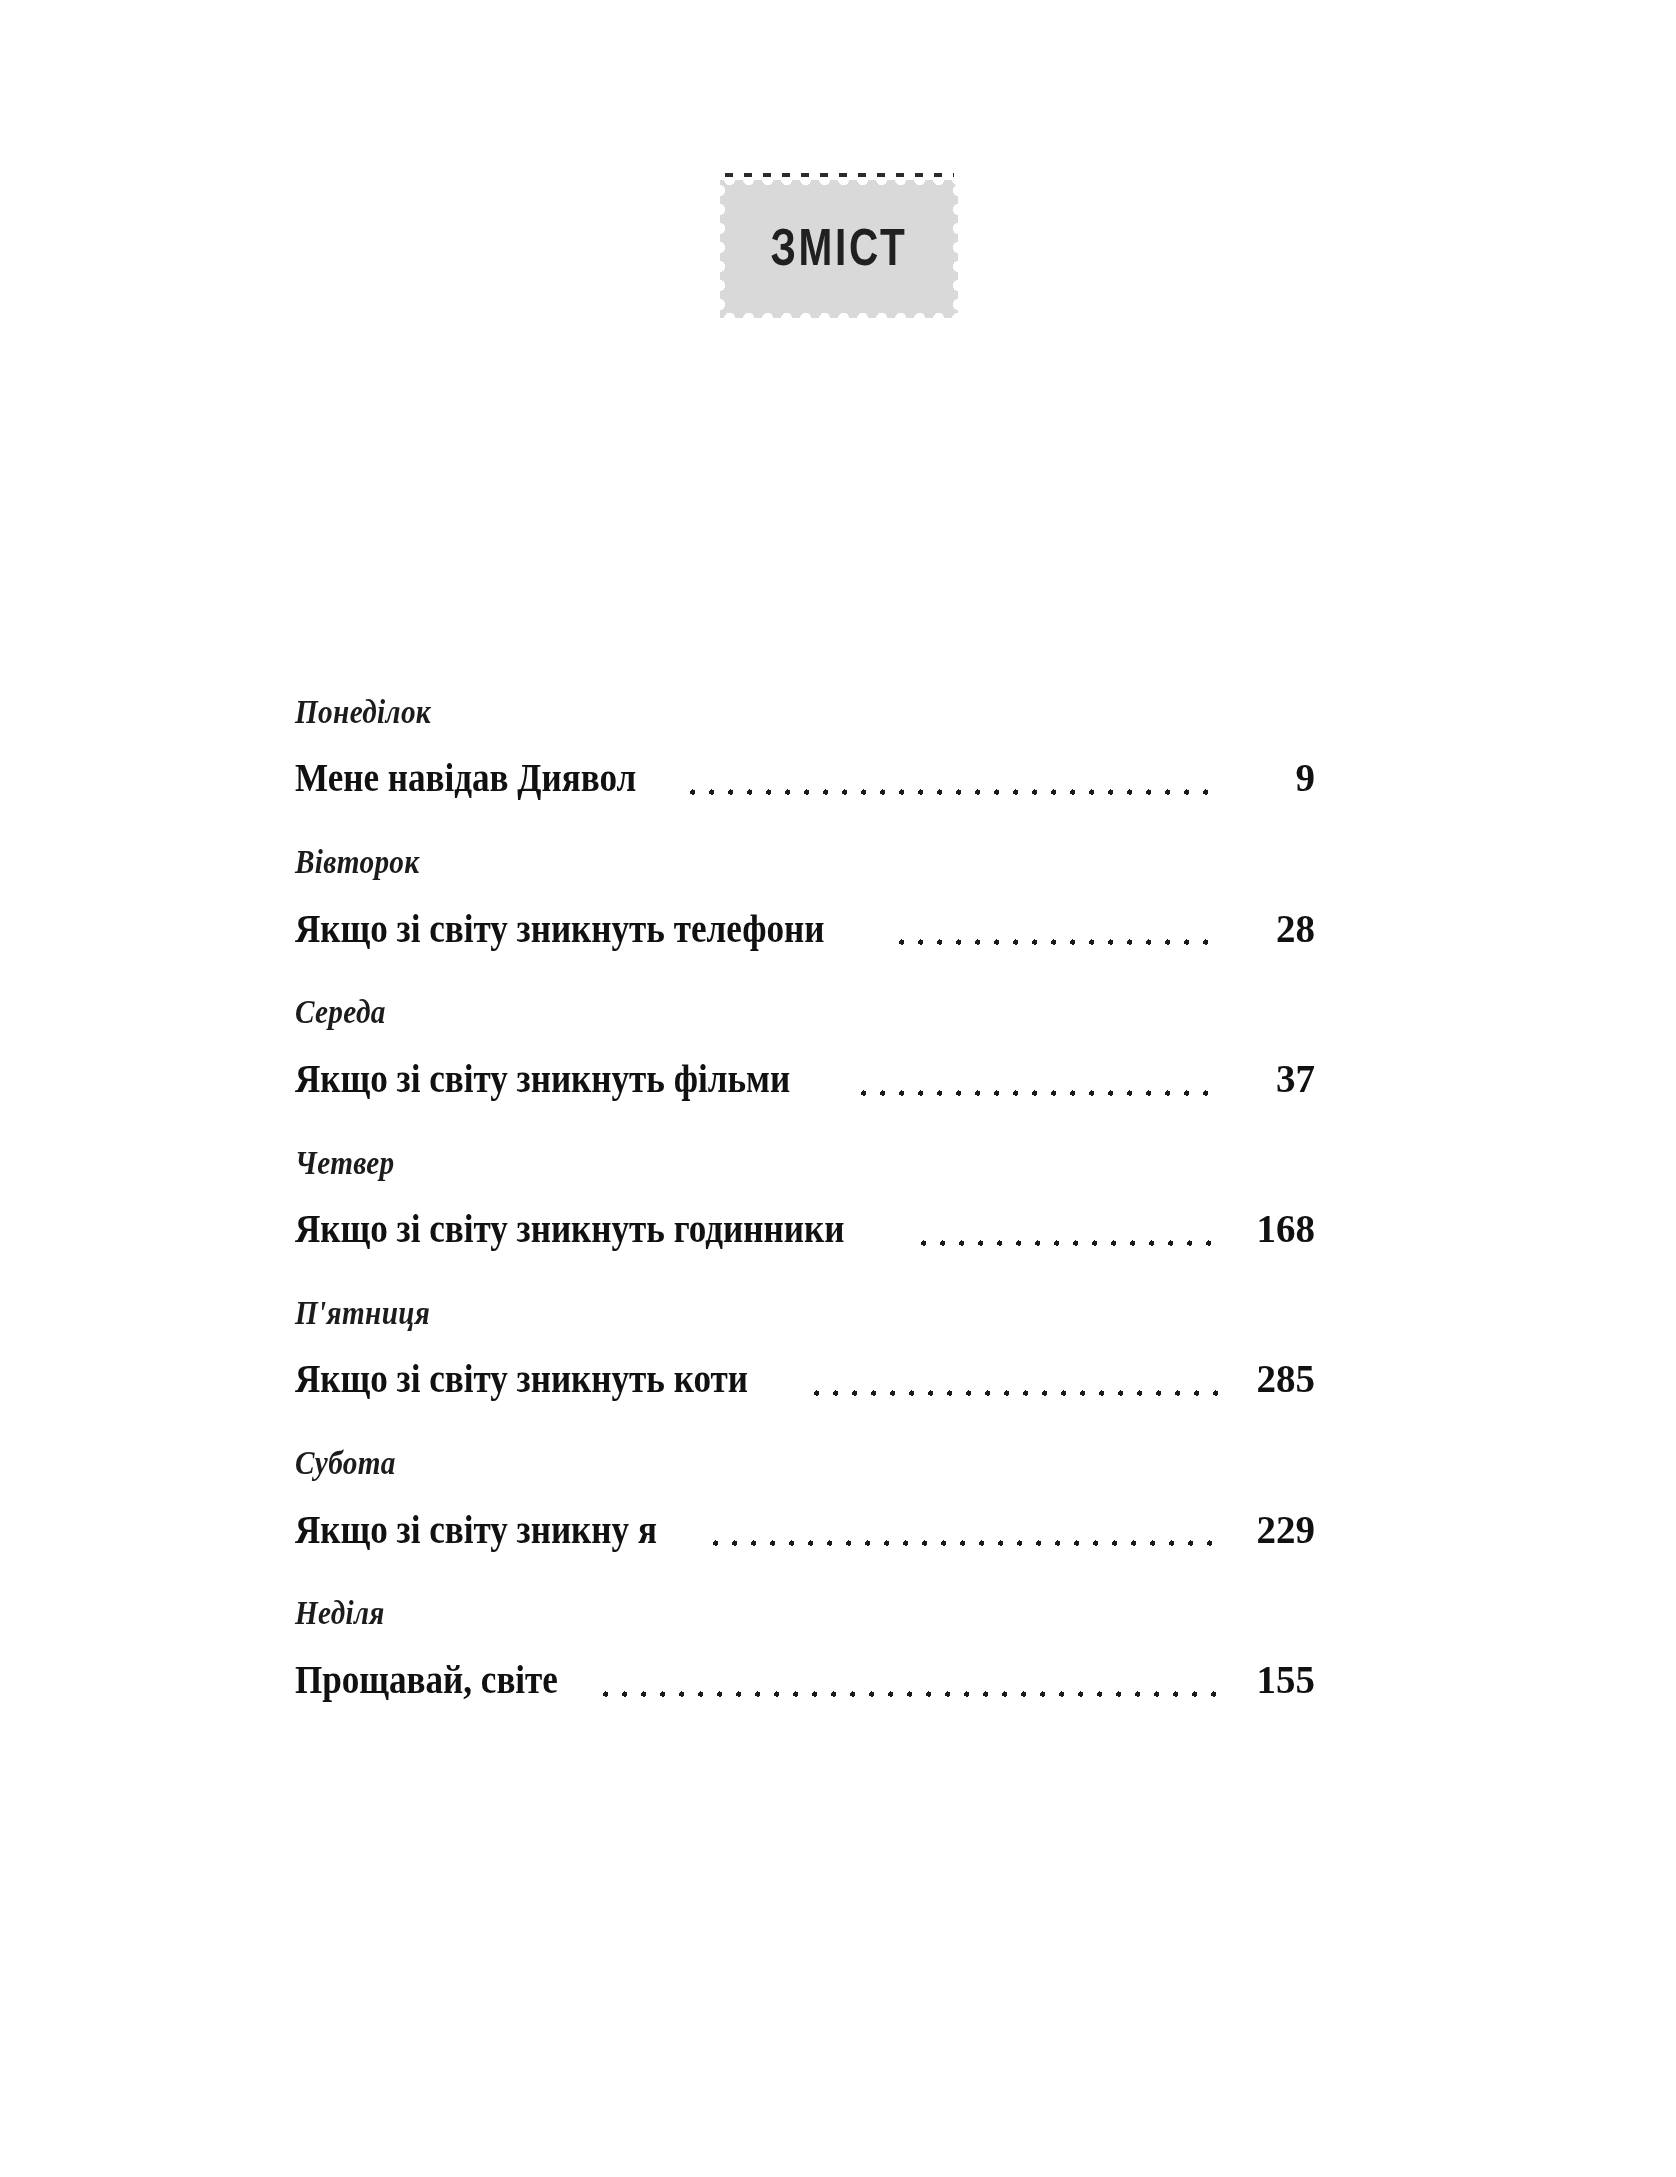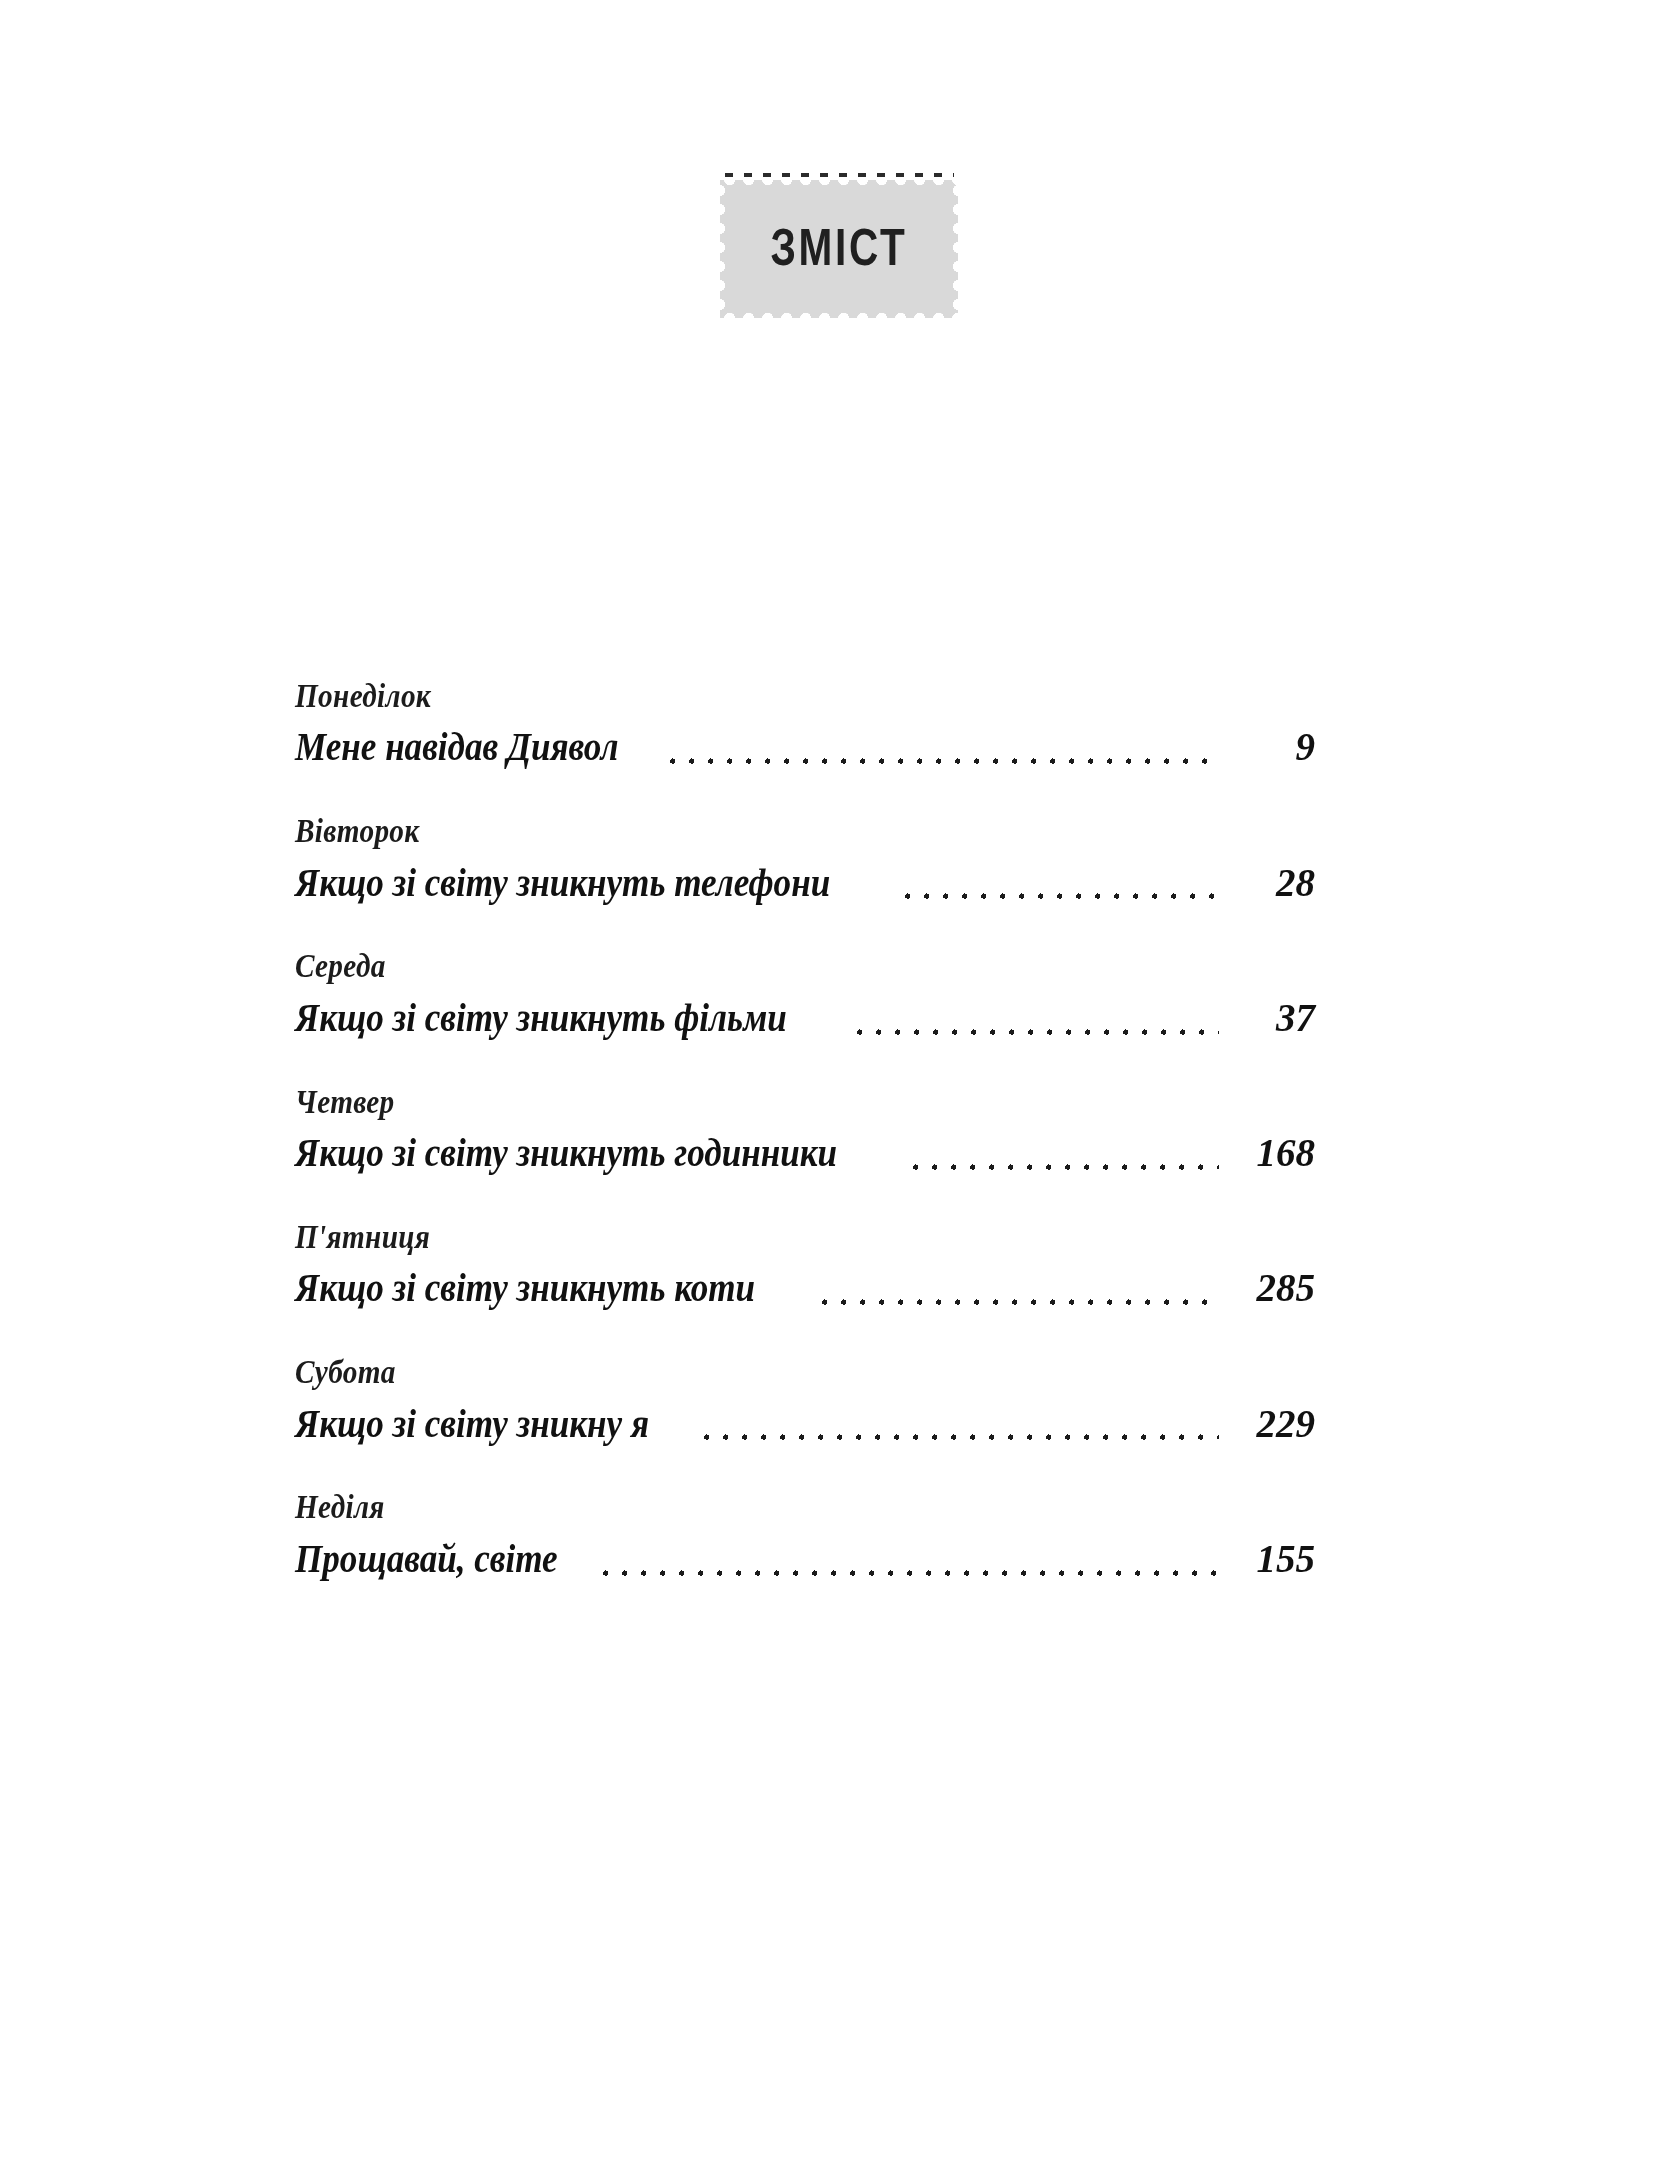--- a/index.html
+++ b/index.html
@@ -90,21 +90,21 @@
     white-space: nowrap;
     line-height: 1;
     padding-bottom: 3.5px;
     box-sizing: border-box;
   }
 
   
   #toc {
     position: absolute;
     left: 295px;
-    top: 676px;
+    top: 692px;
     width: 1020px;
   }
   .toc-entry {
     margin-bottom: 40px;
   }
   .toc-entry:last-child { margin-bottom: 0; }
 
   .toc-day {
     font-family: "Liberation Serif", "DejaVu Serif", serif;
     font-style: italic;
@@ -115,22 +115,21 @@
     color: #1c1c1c;
     transform: scaleX(0.86);
     transform-origin: left center;
     white-space: nowrap;
   }
 
   .toc-line {
     display: flex;
     align-items: flex-end;
     width: 100%;
-    margin-top: 9px;
-    font-style: italic;
+    margin-top: 24px;
   }
   .toc-title {
     font-family: "Liberation Serif", "DejaVu Serif", serif;
     font-weight: 700;
     font-size: 39px;
     line-height: 1.2;
     color: #111111;
     white-space: nowrap;
     transform: scaleX(0.9);
     transform-origin: left bottom;

